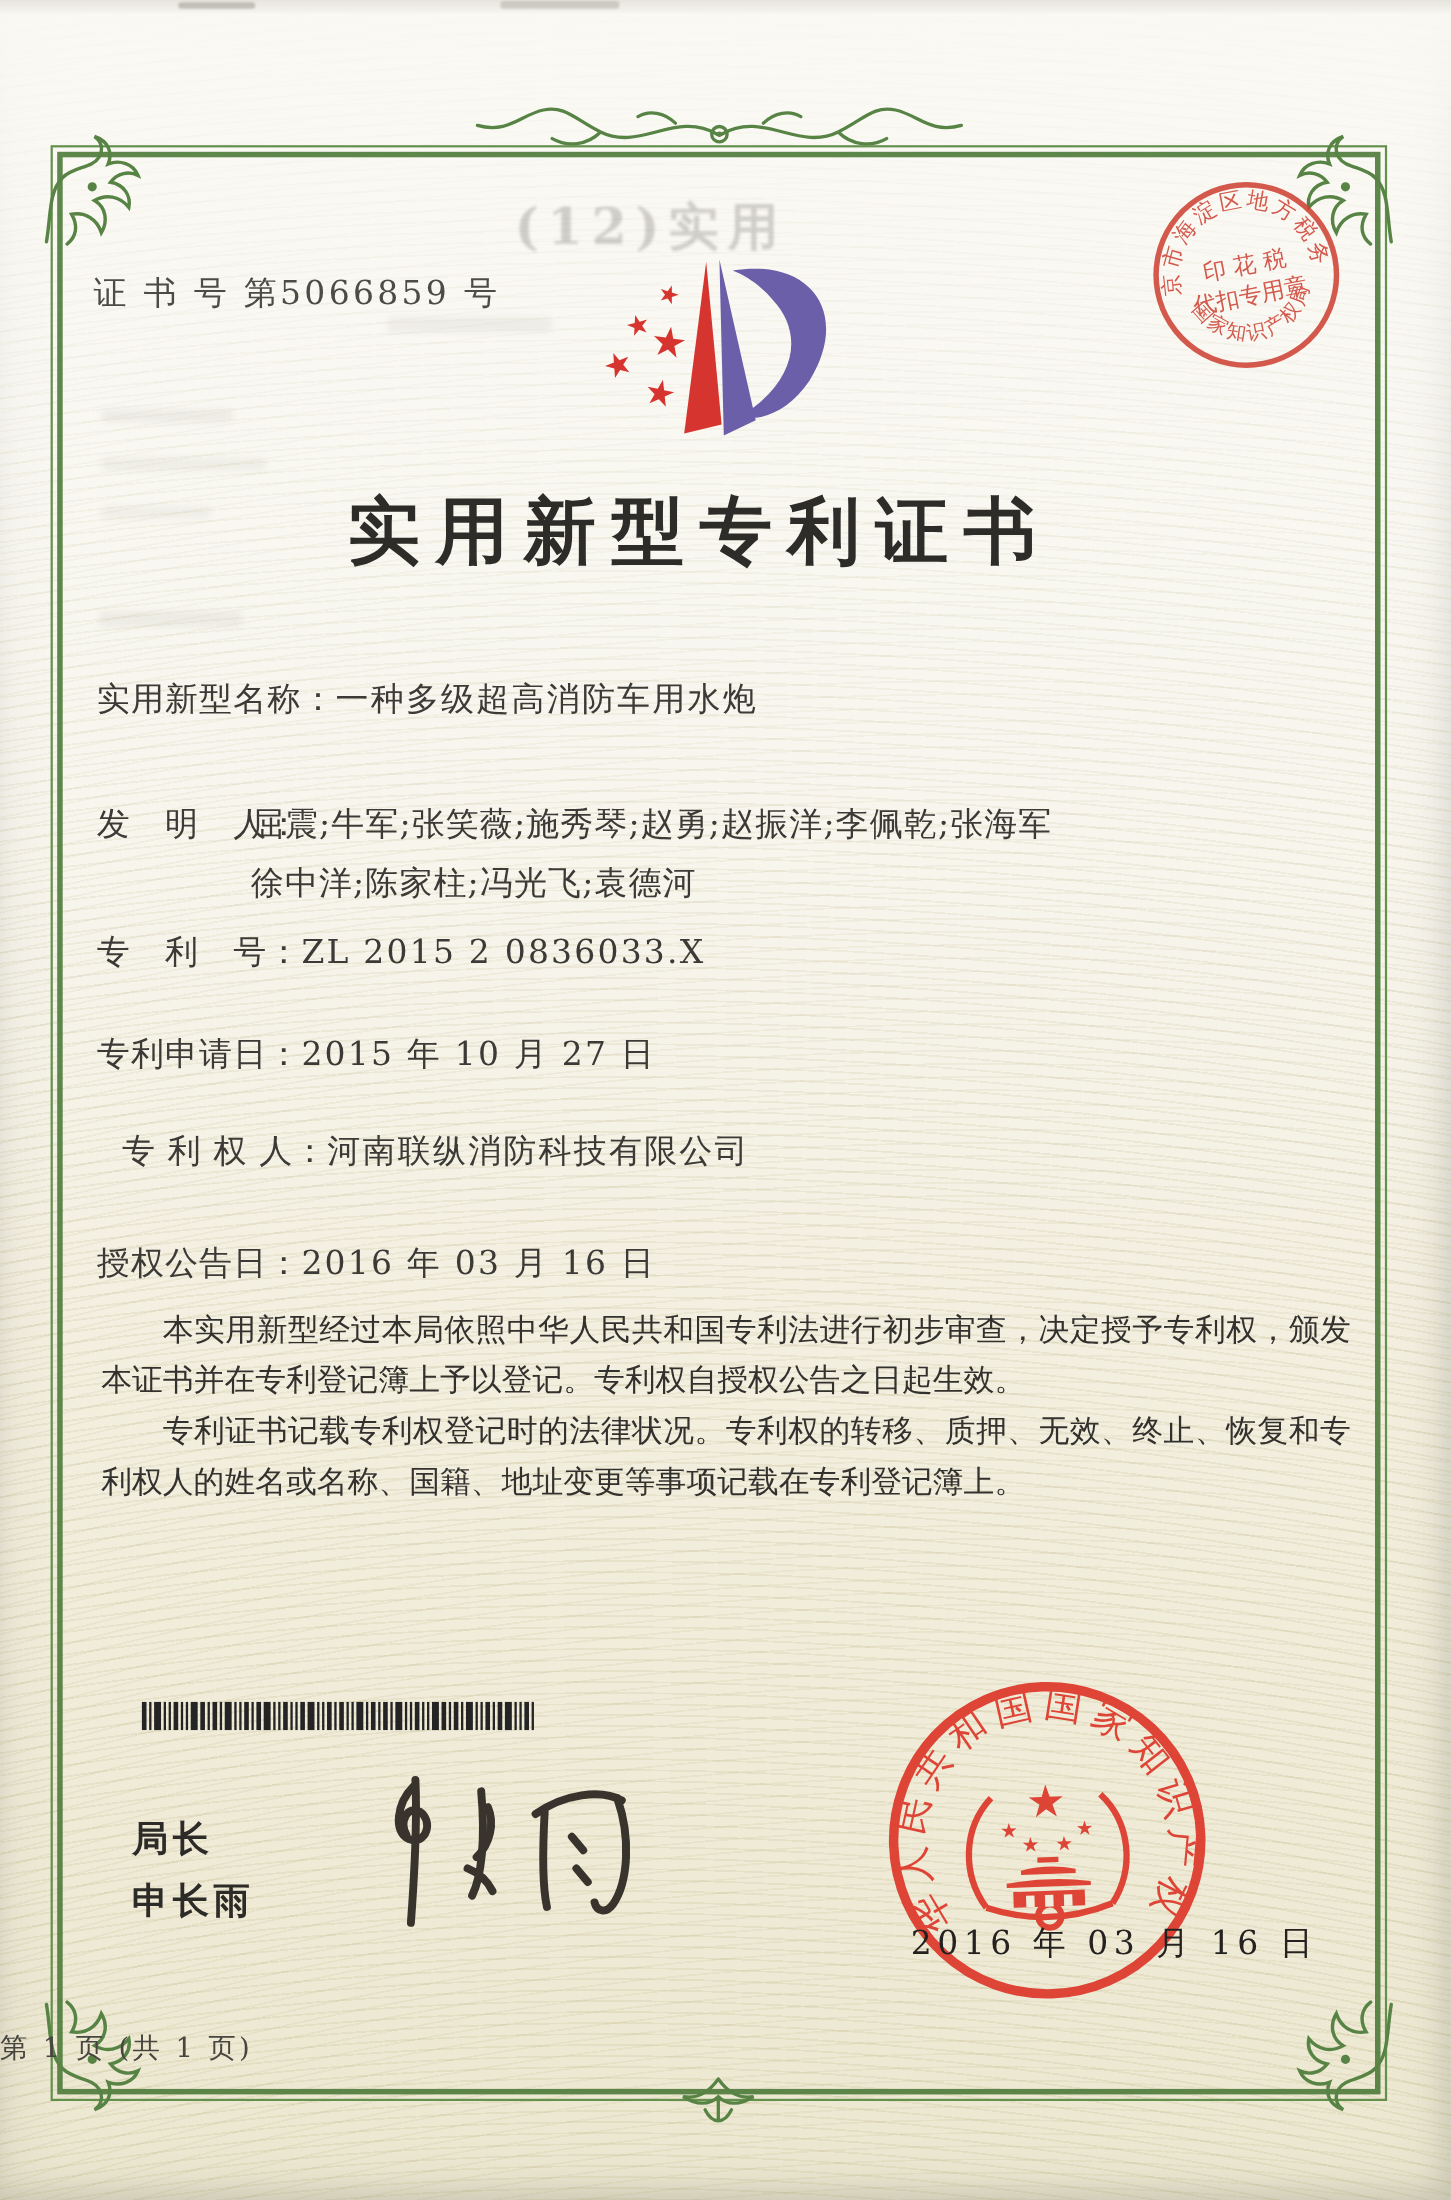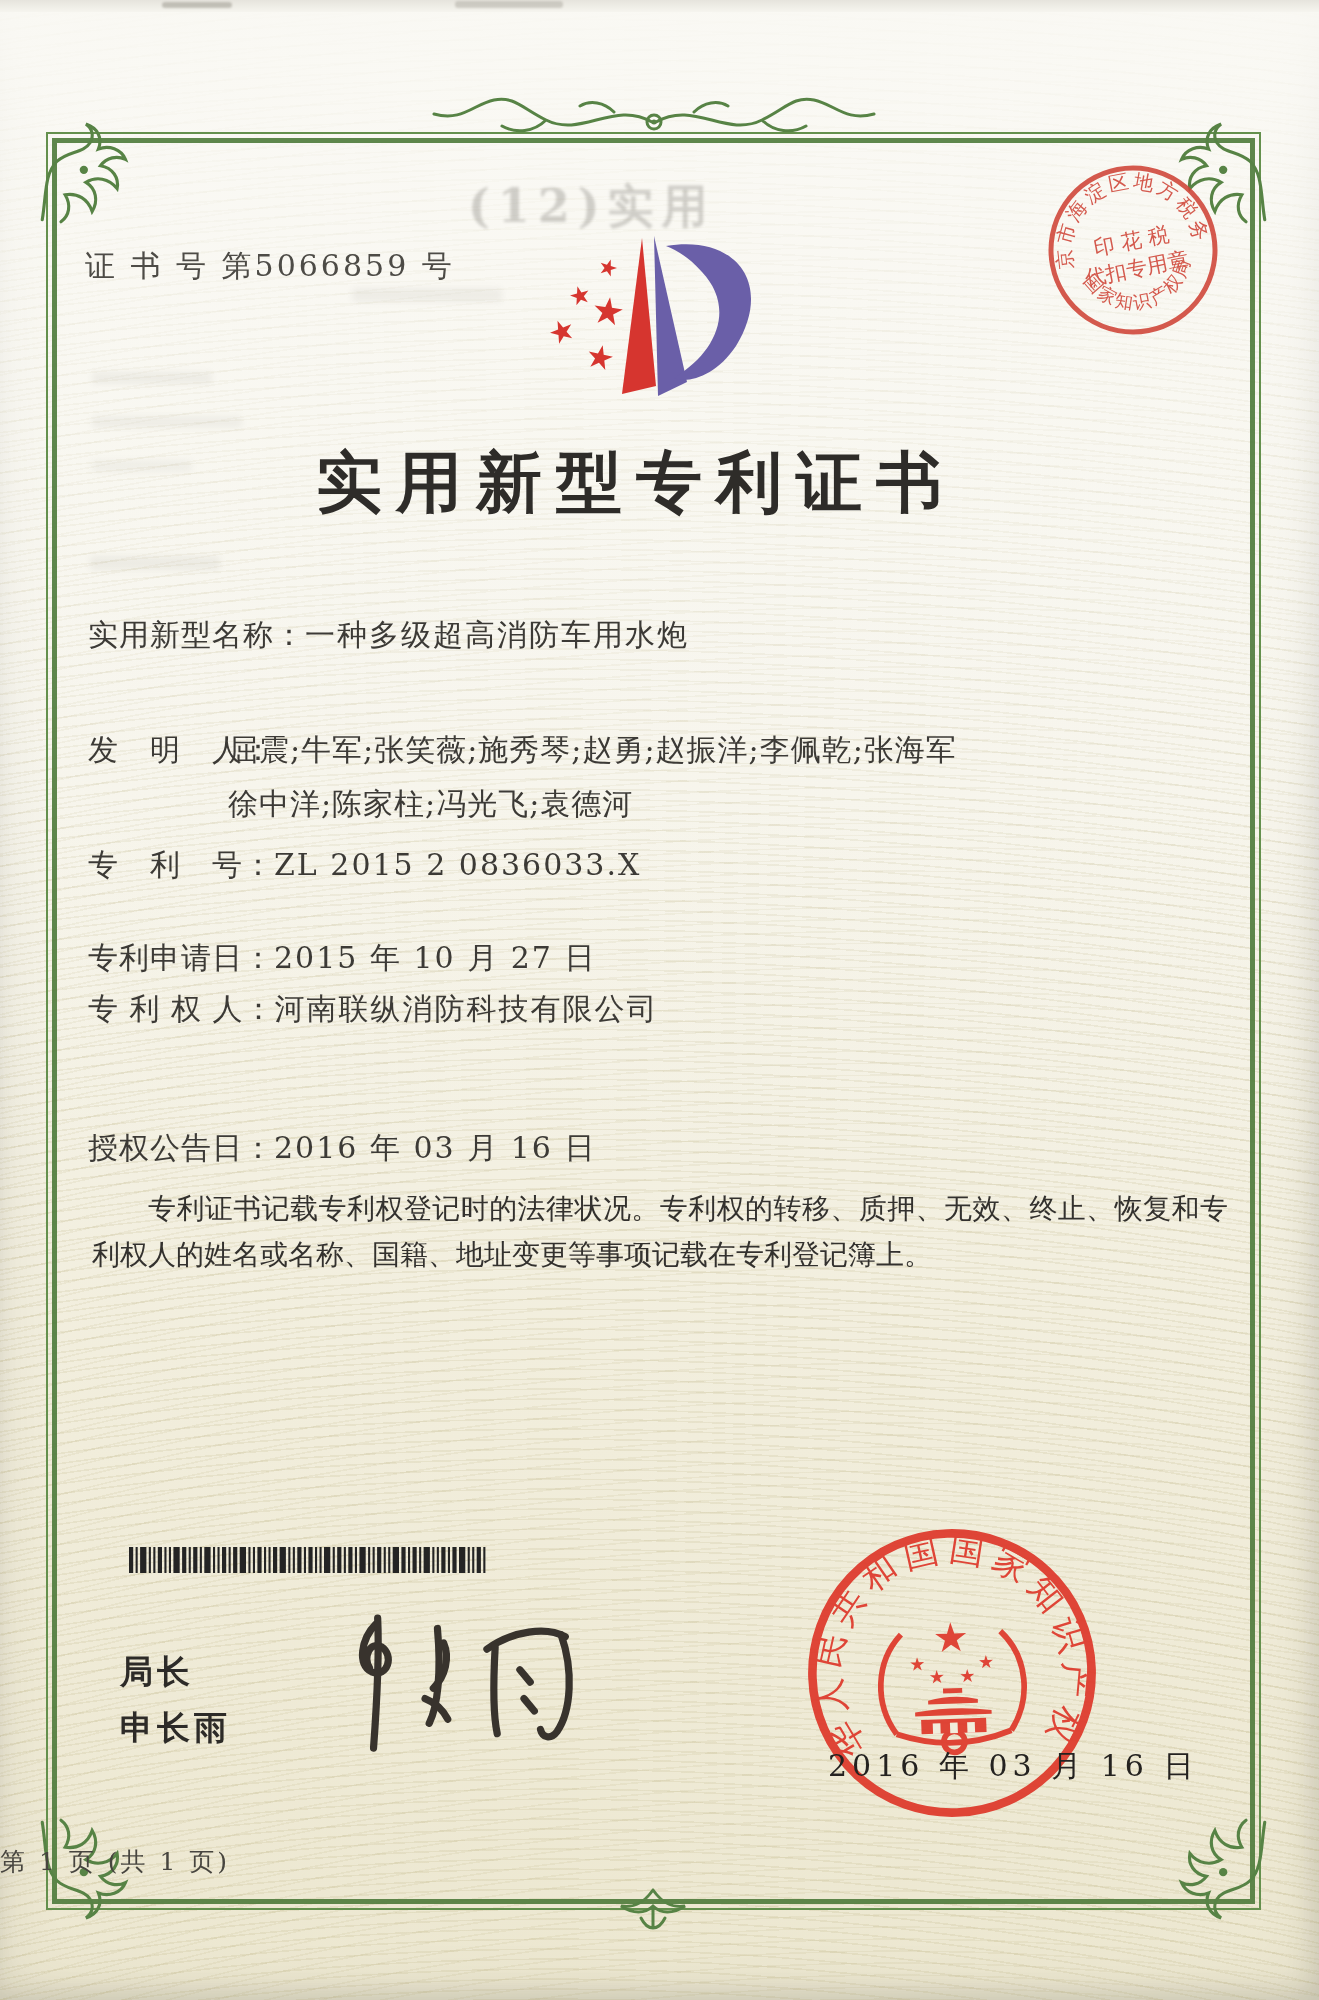--- a/index.html
+++ b/index.html
@@ -47,21 +47,21 @@
     font-size:66px;font-weight:600;letter-spacing:14px;color:#2e2c29;
   }
   
   .row{position:absolute;left:88px;width:1150px;font-size:30px;color:#3c3a36;letter-spacing:1px;}
   .r-name{top:615px;}
   .r-inv{top:723px;line-height:54px;}
   .r-inv .lbl{position:absolute;left:0;top:0;}
   .r-inv .lines{margin-left:140px;}
   .r-pno{top:845px;}
   .r-fdate{top:938px;}
-  .r-ptee{top:989px;}
+  .r-ptee{top:1026px;margin-left:23px;}
   .r-gdate{top:1128px;}
   .val{letter-spacing:2px;}
   
   .body-text{
     position:absolute;left:92px;top:1186px;width:1136px;
     font-size:28px;line-height:46px;color:#33312e;text-align:justify;
   }
   .body-text p{margin:0;text-indent:2em;}
   
   .barcode{position:absolute;left:128px;top:1547px;width:364px;height:26px;}
@@ -195,20 +195,21 @@
 
   <div class="row r-ptee">
     <span class="lbl">专 利 权 人：</span><span class="val">河南联纵消防科技有限公司</span>
   </div>
 
   <div class="row r-gdate">
     <span class="lbl">授权公告日：</span><span class="val">2016 年 03 月 16 日</span>
   </div>
 
   <div class="body-text">
+    <p>本实用新型经过本局依照中华人民共和国专利法进行初步审查，决定授予专利权，颁发本证书并在专利登记簿上予以登记。专利权自授权公告之日起生效。</p>
     <p>专利证书记载专利权登记时的法律状况。专利权的转移、质押、无效、终止、恢复和专利权人的姓名或名称、国籍、地址变更等事项记载在专利登记簿上。</p>
   </div>
 
   <div class="barcode">
     <svg id="barcode-svg" width="364" height="26" viewBox="0 0 364 26">
         <rect x="1" y="0" width="4.2" height="26" fill="#242424"></rect>
         <rect x="7.6" y="0" width="2.1" height="26" fill="#242424"></rect>
         <rect x="12.1" y="0" width="6.300000000000001" height="26" fill="#242424"></rect>
         <rect x="20.8" y="0" width="2.1" height="26" fill="#242424"></rect>
         <rect x="25.3" y="0" width="2.1" height="26" fill="#242424"></rect>

